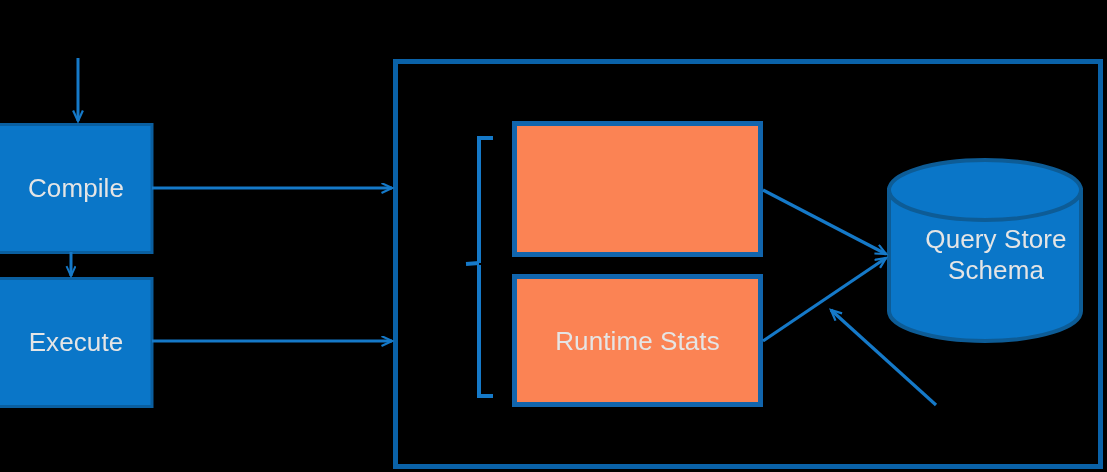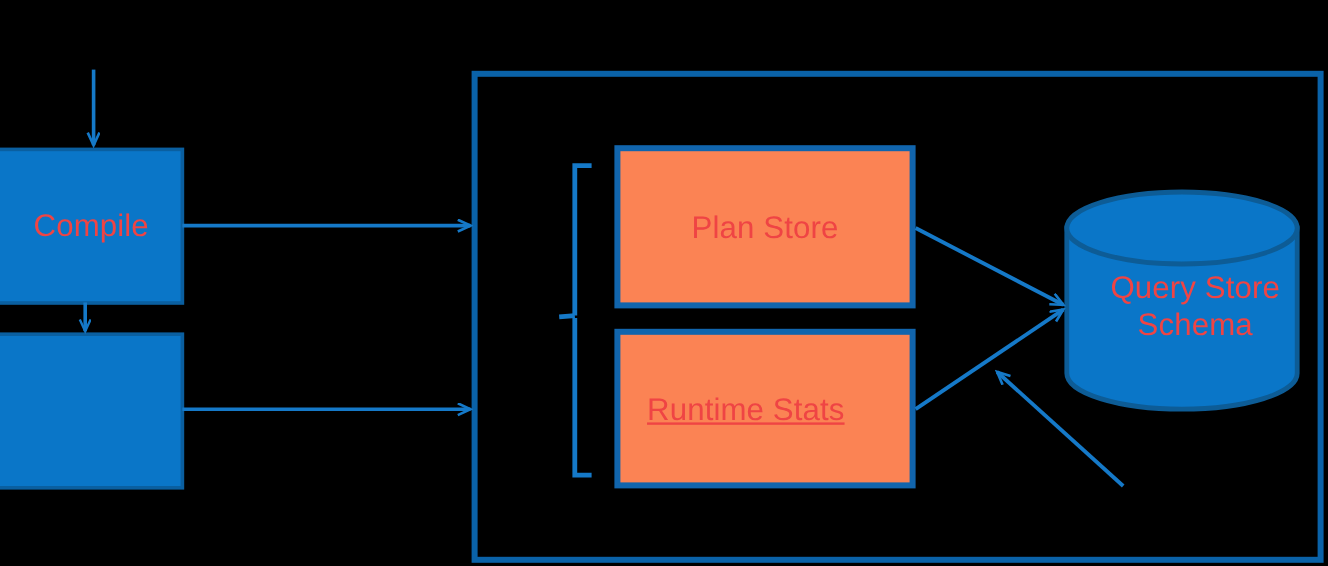--- a/index.html
+++ b/index.html
@@ -17,21 +17,21 @@
   }
   .svg-layer {
     position: absolute;
     left: 0;
     top: 0;
     width: 1107px;
     height: 472px;
   }
   .node-label {
     position: absolute;
-    color: #ef4444;
+    color: #e5e5e5;
     font-family: "Liberation Sans", sans-serif;
     font-weight: 400;
     text-align: center;
     line-height: 1.18;
     white-space: pre-line;
     pointer-events: none;
     letter-spacing: 0.1px;
   }
   .lbl-proc { font-size: 26px; }
   .lbl-store { font-size: 26px; }
@@ -83,21 +83,21 @@
 
     <line x1="763" y1="190" x2="886" y2="254" stroke="#1579c8" stroke-width="3.2" marker-end="url(#arrowOpen)"></line>
 
     <line x1="763" y1="341" x2="886" y2="258" stroke="#1579c8" stroke-width="3.2" marker-end="url(#arrowOpen)"></line>
 
     <line x1="936" y1="405" x2="831" y2="310" stroke="#1579c8" stroke-width="3.2" marker-end="url(#arrowOpen)"></line>
   </svg>
 
   <div class="node-label lbl-proc" style="left:0px; top:173px; width:152px;">Compile</div>
 
+  <div class="node-label lbl-proc" style="left:0px; top:327px; width:152px;">Execute</div>
 
-  <div class="node-label lbl-store" style="left:512px; top:174px; width:251px;">Plan Store</div>
 
-  <div class="node-label lbl-store" style="left:496px; top:326px; width:251px;text-decoration:underline;">Runtime Stats</div>
+  <div class="node-label lbl-store" style="left:512px; top:326px; width:251px;">Runtime Stats</div>
 
   <div class="node-label lbl-db" style="left:900px; top:224px; width:192px;">Query Store
 Schema</div>
 
 </div>
 
 </body></html>

